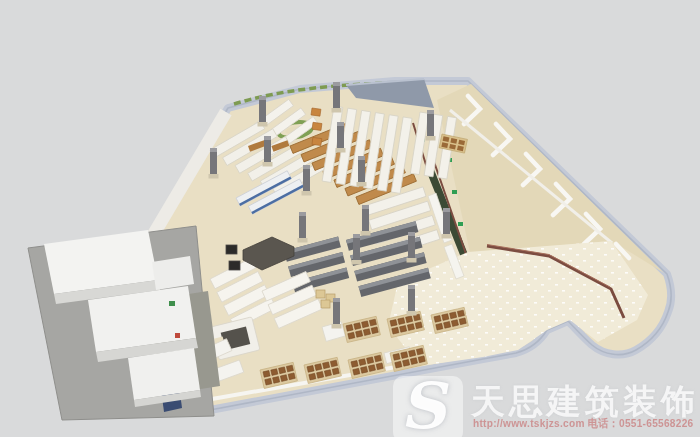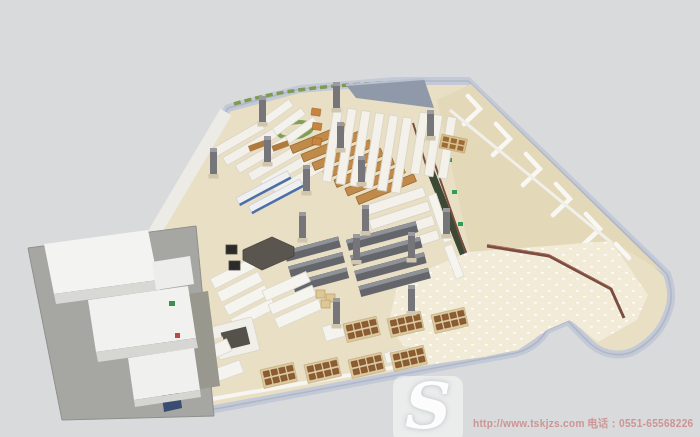--- a/index.html
+++ b/index.html
@@ -266,14 +266,15 @@
     <polygon points="134,400 200,390 201,397 135,407" fill="#d5d5d2"></polygon>
     <polygon points="152,262 190,256 194,284 156,290" fill="#ededeb"></polygon>
     <rect x="169" y="301" width="6" height="5" fill="#3f8f4c"></rect>
     <rect x="175" y="333" width="5" height="5" fill="#bf4a3c"></rect>
   </g>
 </svg>
 
   <div class="wm-logo">
     <span>S</span>
   </div>
+  <div class="wm-brand">天思建筑装饰</div>
   <div class="wm-line"><span>http://www.tskjzs.com</span><span> 电话：</span><span>0551-65568226</span></div>
 </div>
 
 </body></html>

